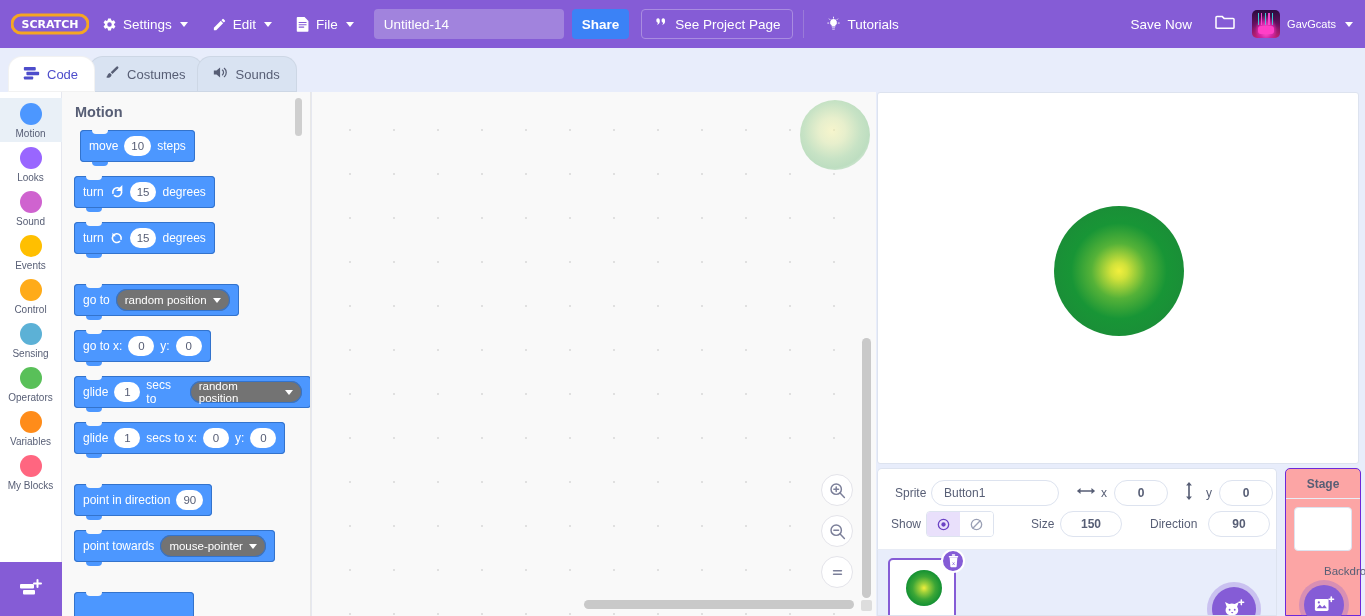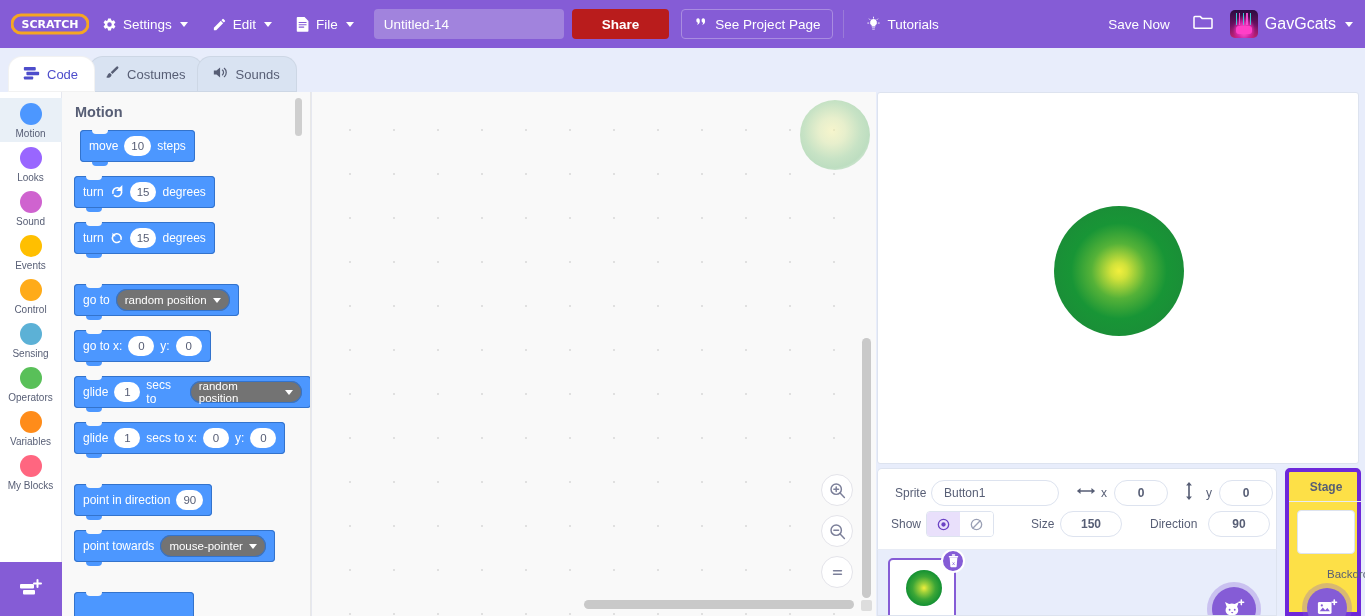--- a/index.html
+++ b/index.html
@@ -37,22 +37,22 @@
   .proj-name {
     width: 190px; height: 30px; margin: 0 8px;
     border: none; border-radius: 4px;
     background: #a183dd; color: #fff;
     font-size: 13.5px; padding: 0 10px;
     font-family: "Liberation Sans", sans-serif;
     outline: none;
   }
   .proj-name::placeholder { color: #e6ddf7; }
   .share-btn {
-    background: #b91c1c; color: #fff; border: none;
-    height: 30px; padding: 0 30px; border-radius: 4px;
+    background: #3b82f6; color: #fff; border: none;
+    height: 30px; padding: 0 10px; border-radius: 4px;
     font-size: 13.5px; font-weight: bold; cursor: pointer;
     font-family: "Liberation Sans", sans-serif;
   }
   .proj-page-btn {
     height: 30px; margin-left: 12px; padding: 0 12px;
     border: 1px solid #a98ce0; border-radius: 4px;
     display: flex; align-items: center; gap: 7px;
     font-size: 13.5px; color: #fff; cursor: pointer;
   }
   .divider-v { width: 1px; height: 28px; background: #9a7ad8; margin: 0 10px; }
@@ -74,21 +74,21 @@
     background:
       linear-gradient(90deg, transparent 0 10%, #35e0e0 10% 14%, transparent 14% 26%,
       #ff4fd8 26% 31%, transparent 31% 45%, #35e0e0 45% 49%, transparent 49% 62%,
       #ff4fd8 62% 68%, transparent 68% 82%, #35e0e0 82% 86%, transparent 86%);
     opacity: .9;
   }
   .avatar::after {
     content: ""; position: absolute; left: 6px; bottom: 4px; width: 16px; height: 8px;
     border-radius: 3px; background: #ff3fc8; box-shadow: 0 0 6px #ff3fc8;
   }
-  .username { font-size: 16px; color: #fff; }
+  .username { font-size: 11px; color: #fff; }
 
   
   .tabrow {
     position: absolute; left: 0; top: 48px; width: 1365px; height: 44px;
     background: #e8edfb;
   }
   .tabs { position: absolute; left: 0; top: 8px; display: flex; }
   .tab {
     height: 36px; padding: 0 16px 0 14px;
     border-radius: 14px 14px 0 0;
@@ -295,21 +295,21 @@
   .addsprite {
     position: absolute; right: 20px; bottom: -16px; width: 44px; height: 44px;
     border-radius: 50%; background: #855cd6; cursor: pointer;
     display: flex; align-items: center; justify-content: center;
     box-shadow: 0 0 0 5px rgba(133,92,214,.30);
   }
 
   
   .stage-selector {
     position: absolute; left: 1285px; top: 468px; width: 76px; height: 148px;
-    background: #fde047; border: 4px solid #6d28d9; border-radius: 5px 5px 0 0;
+    background: #fca5a5; border: 1px solid #6d28d9; border-radius: 5px 5px 0 0;
   }
   .ss-title {
     position: absolute; left: 0; top: 0; width: 74px; height: 30px;
     display: flex; align-items: center; justify-content: center;
     font-size: 12px; font-weight: bold; color: #575e75;
     border-bottom: 1px solid #e8ecf5;
   }
   .ss-thumb {
     position: absolute; left: 8px; top: 38px; width: 58px; height: 44px;
     background: #fff; border: 1px solid #dde3ef; border-radius: 4px;

